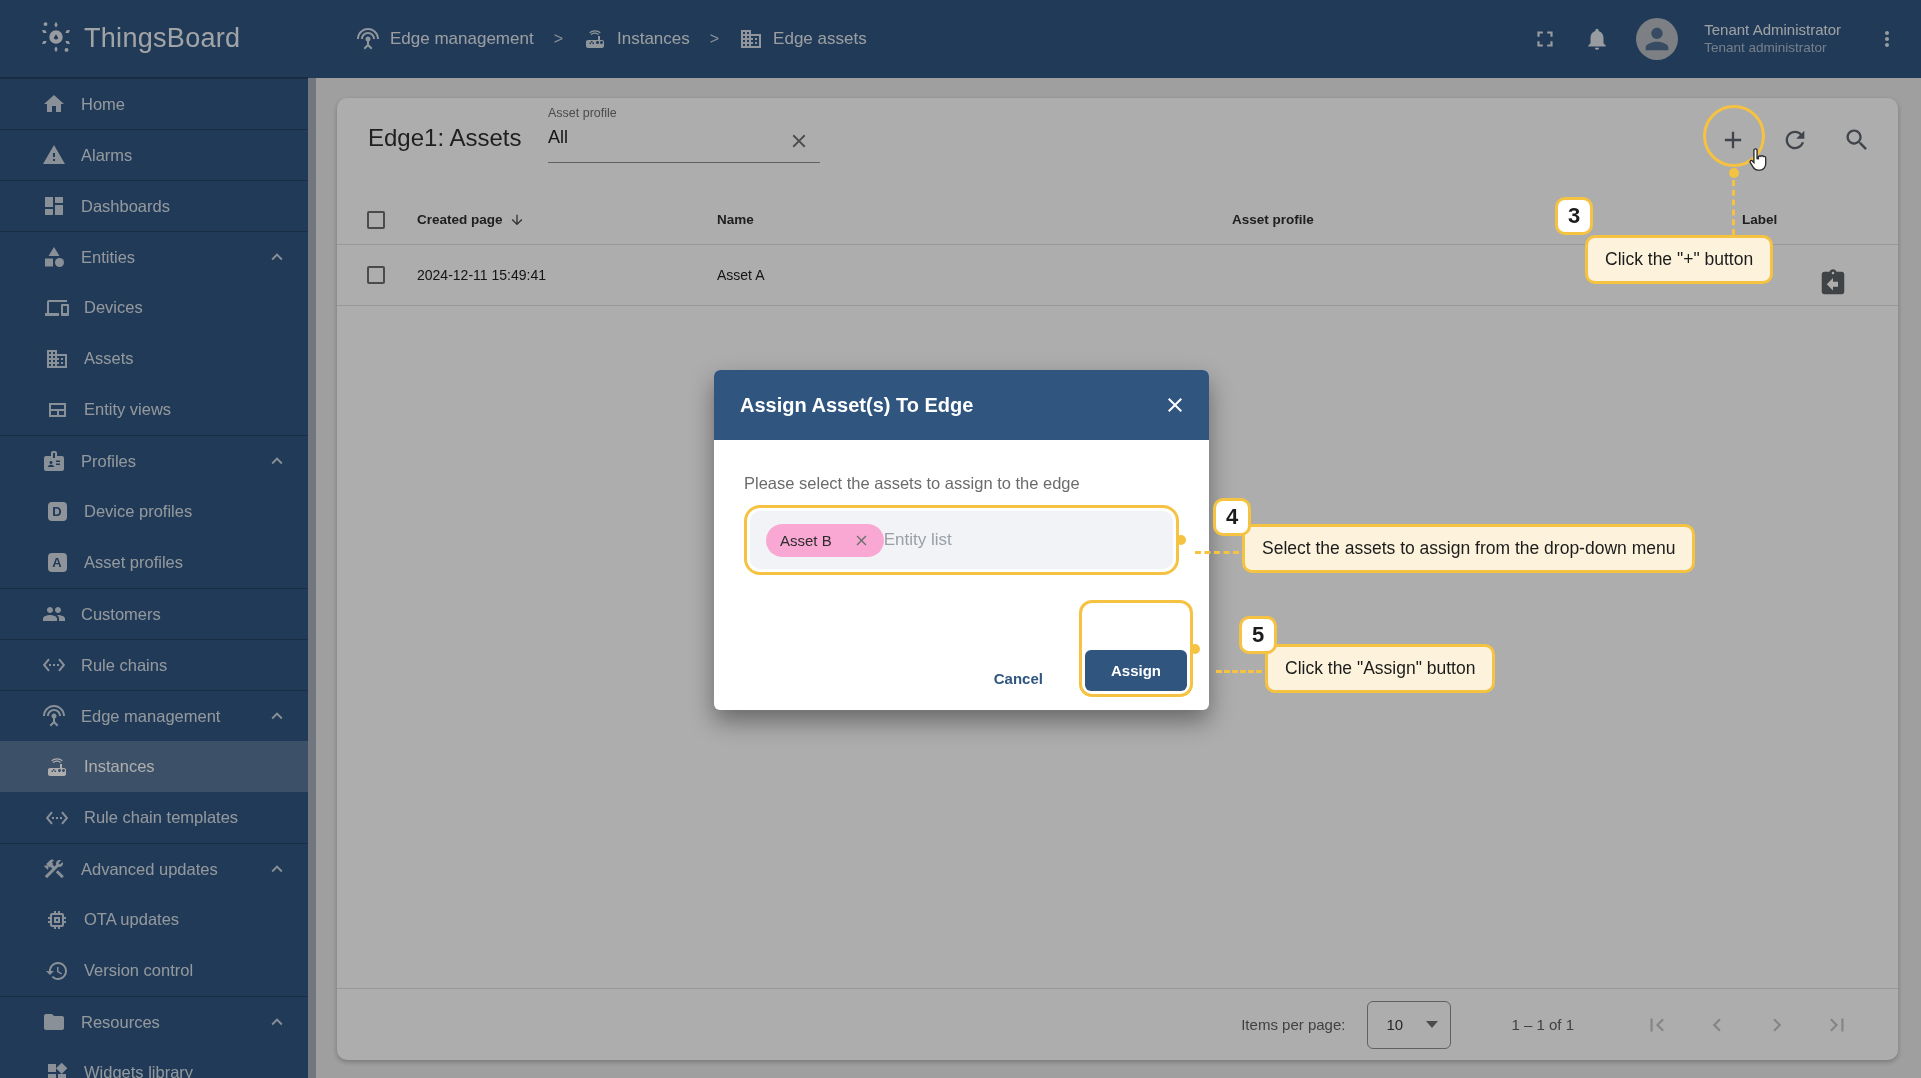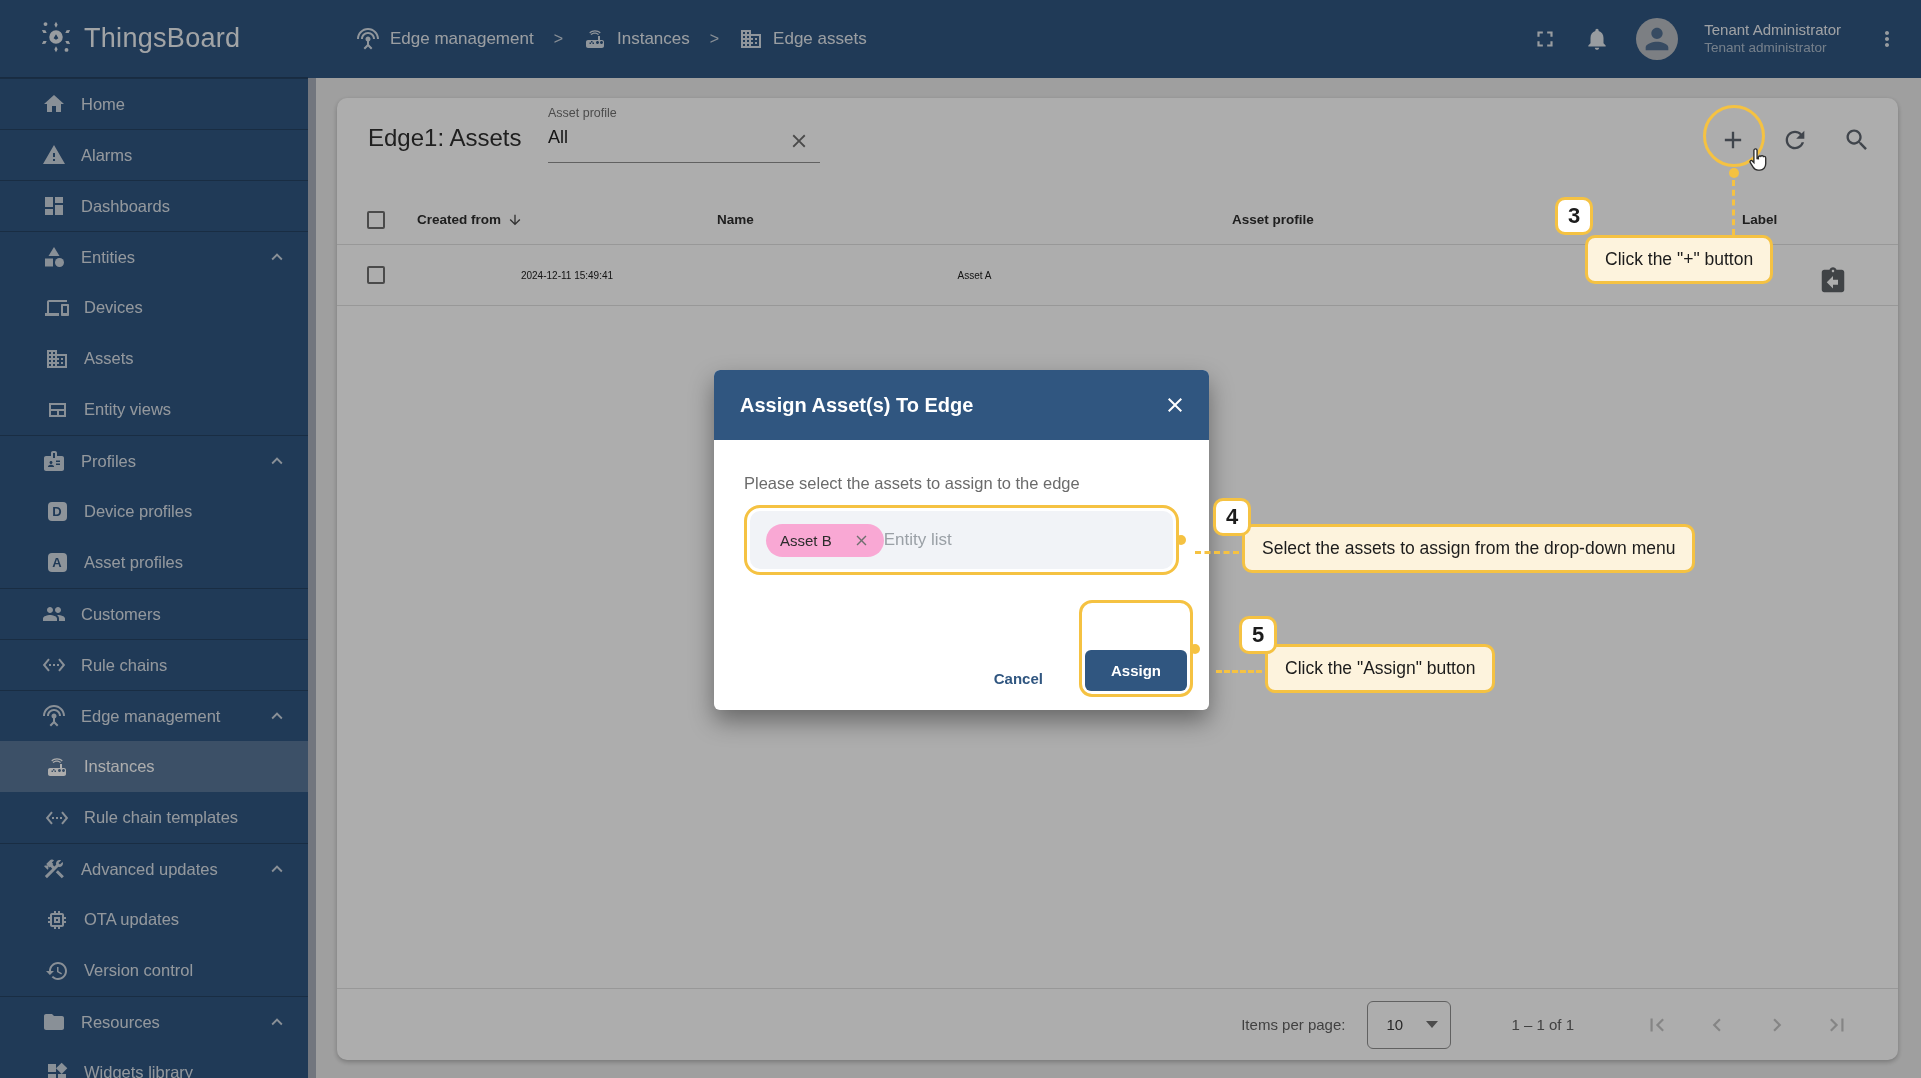--- a/index.html
+++ b/index.html
@@ -47,21 +47,21 @@
   .filter-value { font-size:18px; color:#212121; margin-top:7px; }
   .filter-underline { position:absolute; left:0; top:56px; width:272px; border-bottom:1px solid #8f8f8f; }
   .filter-clear { position:absolute; left:240px; top:24px; width:24px; height:24px; cursor:pointer; }
   .filter-clear svg { width:22px; height:22px; fill:#6e6e6e; }
   .tbar-icons { position:absolute; right:27px; top:28px; display:flex; gap:34px; }
   .tbar-icons .tbtn { width:28px; height:28px; cursor:pointer; }
   .tbar-icons svg { width:28px; height:28px; fill:#5f6670; display:block; }
 
   .tablegrid { display:grid; grid-template-columns:80px 300px 515px 510px 1fr 80px; align-items:center; }
   .thead { height:50px; border-bottom:1px solid #e0e0e0; font-size:13.5px; font-weight:bold; color:#2f2f2f; }
-  .trow { height:61px; border-bottom:1px solid #e0e0e0; font-size:10px; color:#212121;text-align:center; }
+  .trow { height:61px; border-bottom:1px solid #e0e0e0; font-size:14px; color:#212121; }
   .cb { width:18px; height:18px; border:2px solid #6e6e6e; border-radius:2px; margin-left:30px; cursor:pointer; background:transparent; }
   .th-sort { display:flex; align-items:center; gap:6px; }
   .th-sort svg { width:16px; height:16px; fill:#4a4a4a; }
   .row-action { width:30px; height:32px; margin-left:25px; cursor:pointer; }
   .row-action svg { width:30px; height:32px; fill:#5f6368; display:block; }
 
   .paginator { position:absolute; left:0; bottom:0; width:100%; height:72px; border-top:1px solid #e0e0e0; display:flex; align-items:center; justify-content:flex-end; padding-right:48px; font-size:15px; color:#616161; }
   .ipp-select { width:84px; height:48px; border:1px solid #8f8f8f; border-radius:6px; display:flex; align-items:center; justify-content:space-between; padding:0 12px 0 18px; margin-left:22px; cursor:pointer; color:#3a3a3a; }
   .caret-down { width:0; height:0; border-left:6px solid transparent; border-right:6px solid transparent; border-top:7px solid #6f6f6f; }
   .range-label { margin-left:60px; }
@@ -388,21 +388,21 @@
             </svg>
         </span>
       </div>
     </div>
 
     <div class="tablegrid thead">
       <div>
           <div class="cb"></div>
         </div>
       <div class="th-sort">
-        <span>Created from</span>
+        <span>Created page</span>
         <svg viewBox="0 0 24 24">
             <path d="M20 12l-1.41-1.41L13 16.17V4h-2v12.17l-5.58-5.59L4 12l8 8 8-8z"></path>
           </svg>
       </div>
       <div>Name</div>
       <div>Asset profile</div>
       <div>Label</div>
       <div></div>
     </div>
 

